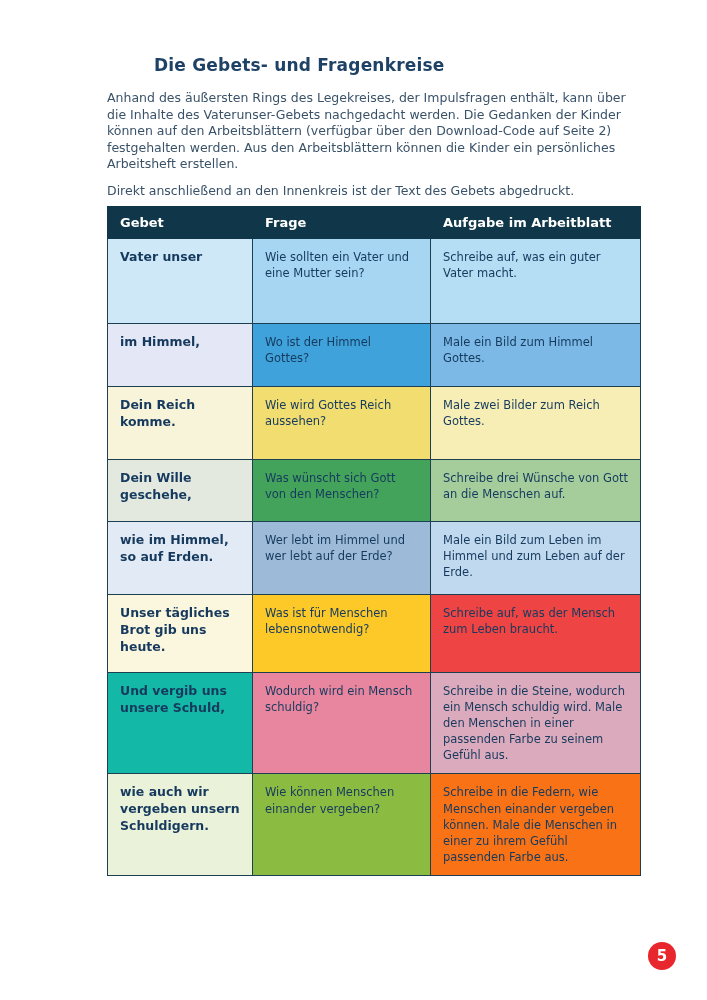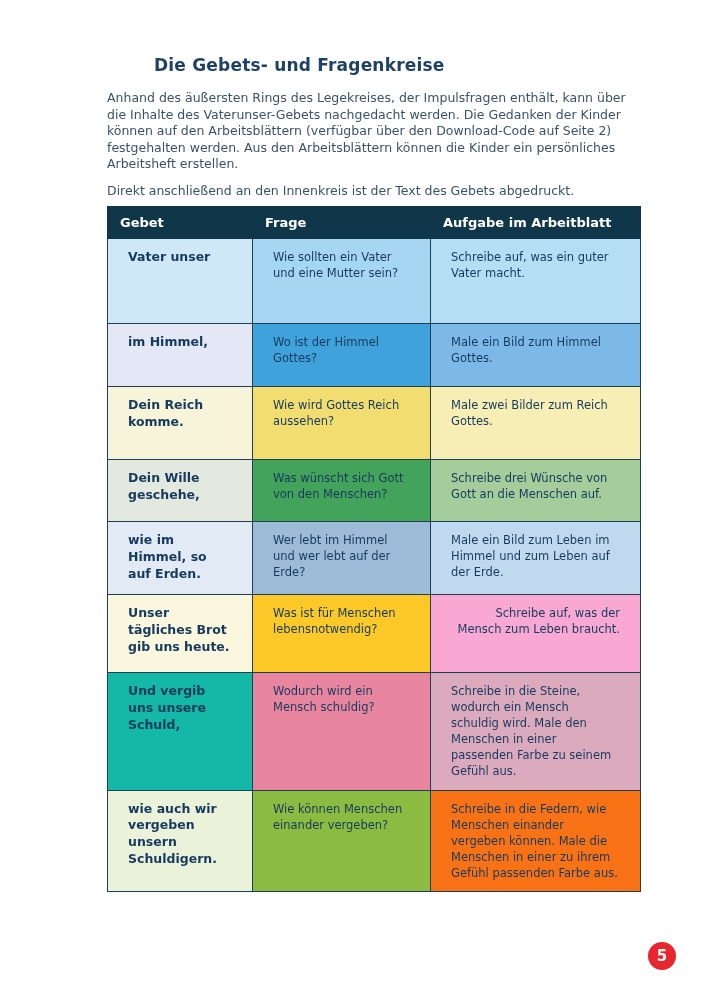--- a/index.html
+++ b/index.html
@@ -48,21 +48,21 @@
     text-align: left;
     font-size: 13px;
     font-weight: bold;
     padding: 8px 12px;
     border: 1px solid #0f3749;
     height: 32px;
   }
   td {
     border: 1px solid #1c4052;
     vertical-align: top;
-    padding: 10px 20px;
+    padding: 10px 12px;
     font-size: 11.5px;
     line-height: 1.4;
     color: #163a5e;
   }
   td.gebet {
     font-weight: bold;
     font-size: 12.5px;
     line-height: 1.35;
   }
   tbody tr:nth-child(1) { height: 85px; }
@@ -134,21 +134,21 @@
         <td class="aufgabe" style="background-color: rgb(165, 205, 155);">Schreibe drei Wünsche von Gott an die Menschen auf.</td>
       </tr>
       <tr>
         <td class="gebet" style="background-color: rgb(225, 234, 245);">wie im Himmel, so auf Erden.</td>
         <td class="frage" style="background-color: rgb(157, 187, 217);">Wer lebt im Himmel und wer lebt auf der Erde?</td>
         <td class="aufgabe" style="background-color: rgb(192, 217, 238);">Male ein Bild zum Leben im Himmel und zum Leben auf der Erde.</td>
       </tr>
       <tr>
         <td class="gebet" style="background-color: rgb(251, 247, 222);">Unser tägliches Brot gib uns heute.</td>
         <td class="frage" style="background-color: rgb(252, 201, 41);">Was ist für Menschen lebensnotwendig?</td>
-        <td class="aufgabe" style="background-color: #f9a8d4; text-align: right;">Schreibe auf, was der Mensch zum Leben braucht.</td>
+        <td class="aufgabe" style="background-color: #ef4444;">Schreibe auf, was der Mensch zum Leben braucht.</td>
       </tr>
       <tr>
         <td class="gebet" style="background-color: #14b8a6;">Und vergib uns unsere Schuld,</td>
         <td class="frage" style="background-color: rgb(233, 134, 159);">Wodurch wird ein Mensch schuldig?</td>
         <td class="aufgabe" style="background-color: rgb(220, 170, 189);">Schreibe in die Steine, wodurch ein Mensch schuldig wird. Male den Menschen in einer passenden Farbe zu seinem Gefühl aus.</td>
       </tr>
       <tr>
         <td class="gebet" style="background-color: rgb(235, 242, 218);">wie auch wir vergeben unsern Schuldigern.</td>
         <td class="frage" style="background-color: rgb(140, 187, 66);">Wie können Menschen einander vergeben?</td>
         <td class="aufgabe" style="background-color: #f97316;">Schreibe in die Federn, wie Menschen einander vergeben können. Male die Menschen in einer zu ihrem Gefühl passenden Farbe aus.</td>

